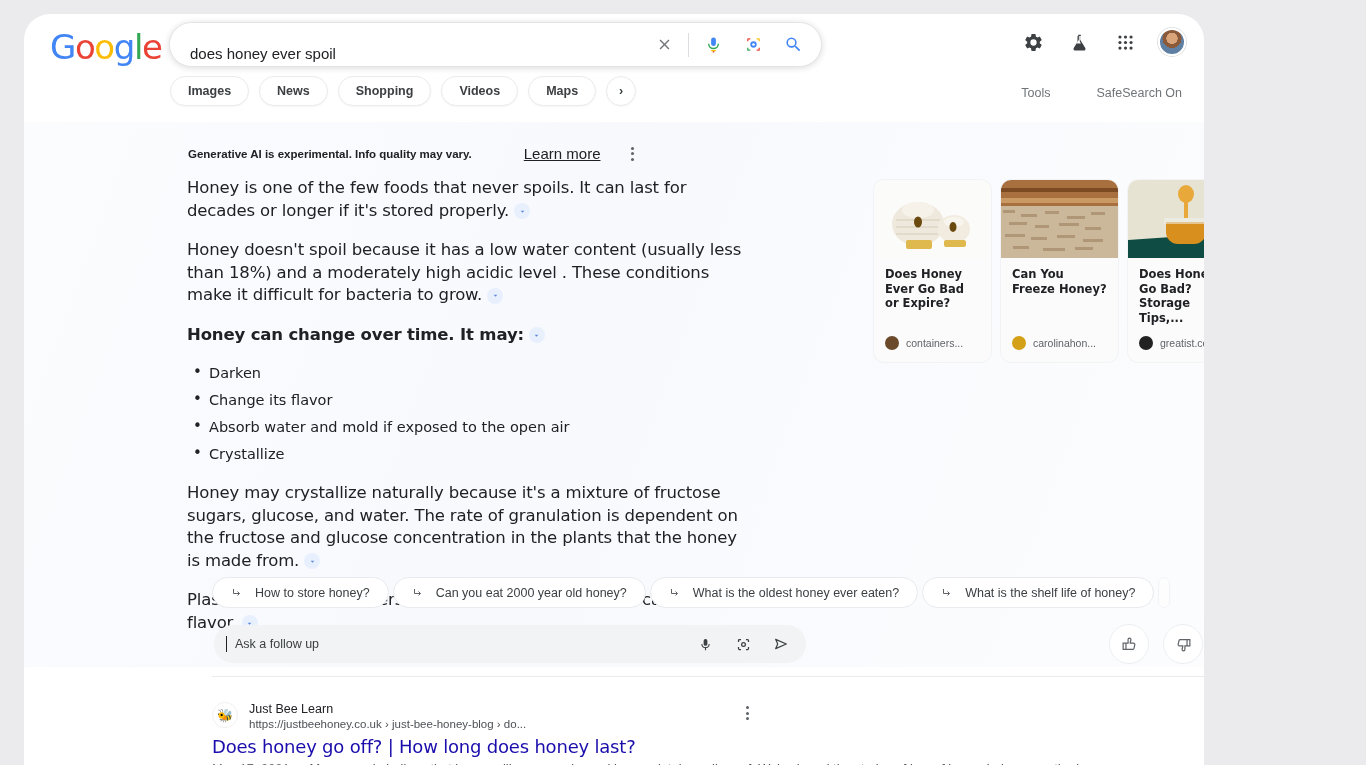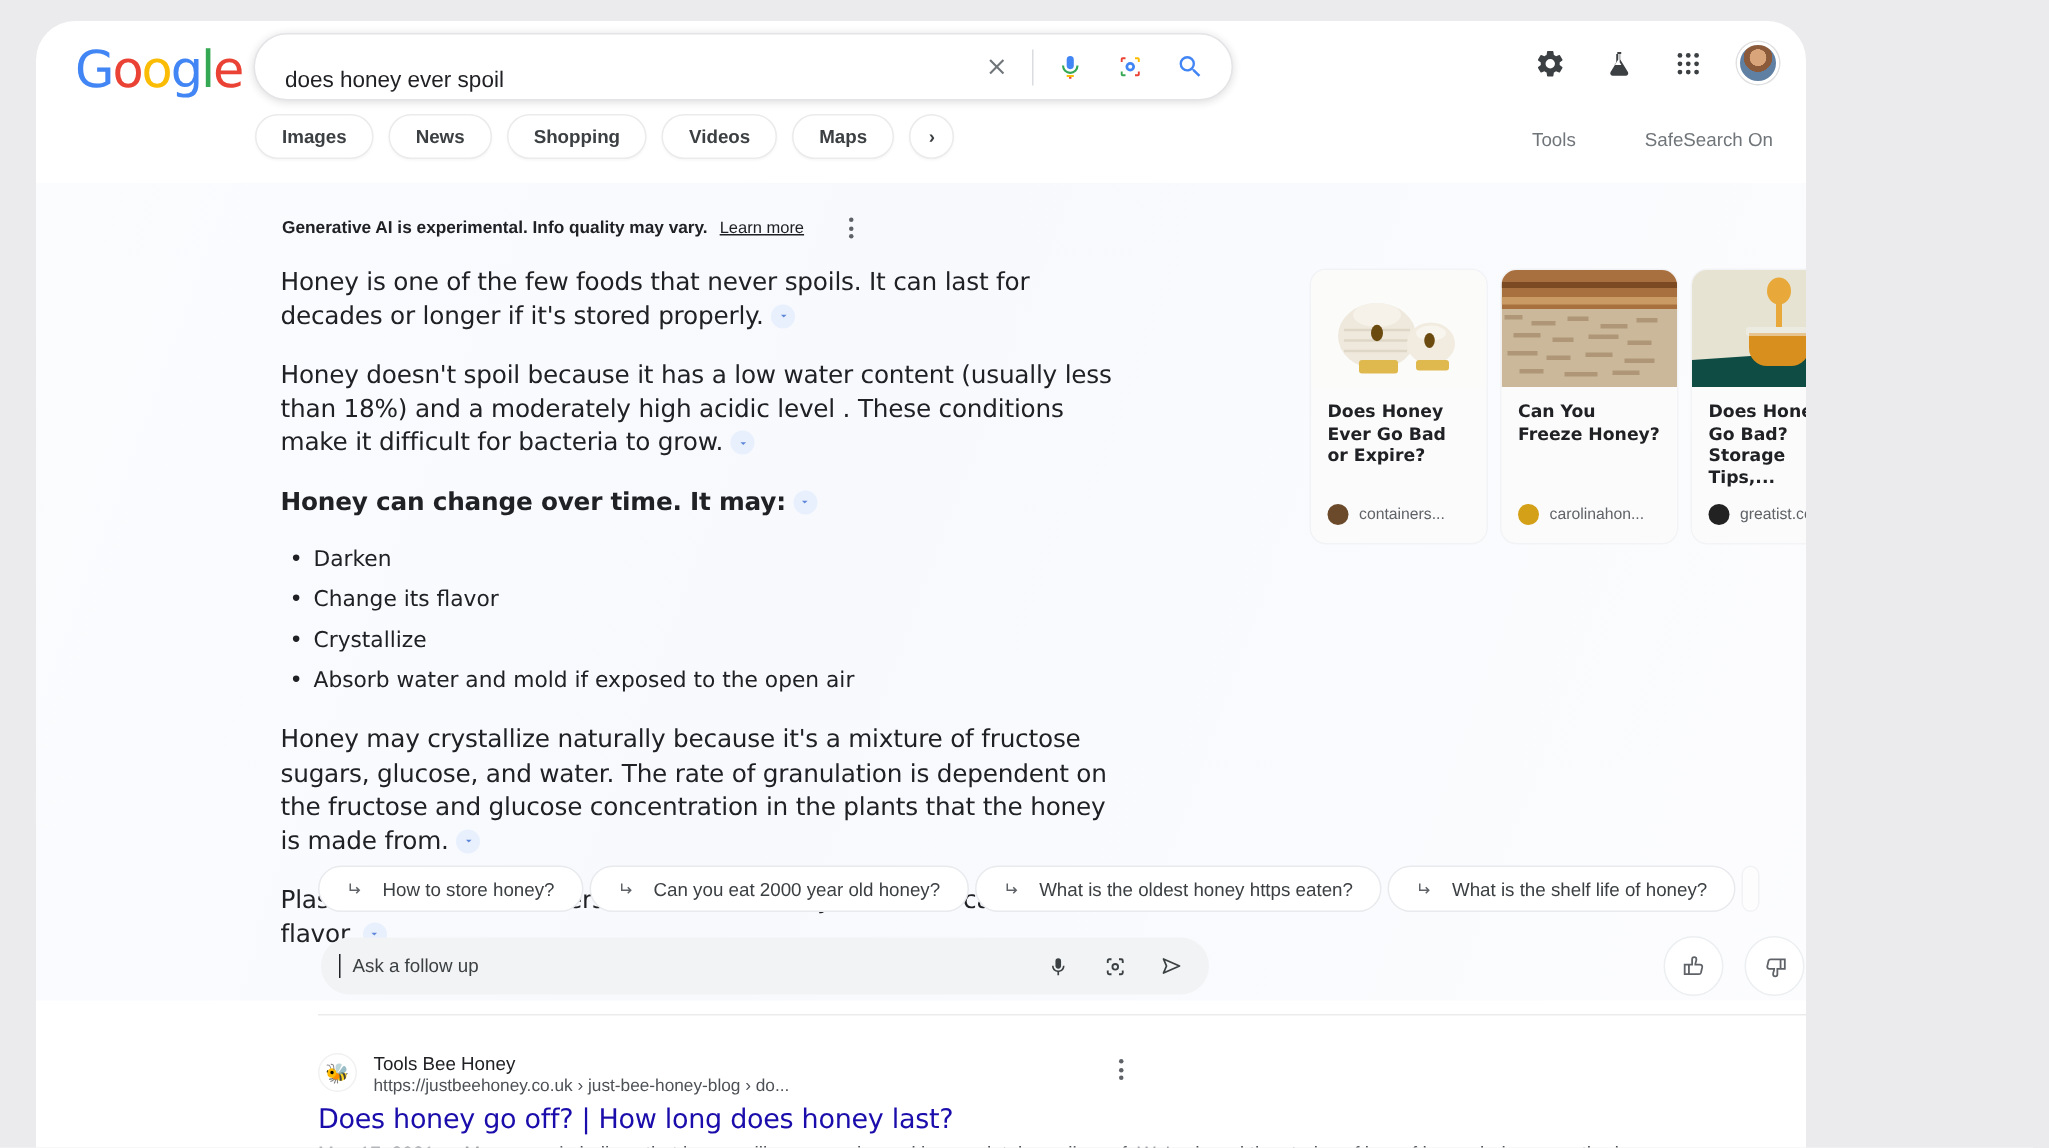--- a/index.html
+++ b/index.html
@@ -79,21 +79,21 @@
   .ai-panel {
     position: absolute; left: 0; top: 108px;
     width: 1318px; height: 545px;
     background: linear-gradient(110deg,#fbfcfe 0%, #f7f9fd 40%, #fdfdfe 100%);
   }
   .disclaimer {
     position:absolute; left:164px; top:23px;
     display:flex; align-items:center; gap:8px;
   }
   .disclaimer .d-txt { font-size: 11.5px; font-weight:700; color:#202124; }
-  .disclaimer .d-link { font-size: 11px; color:#202124; text-decoration: underline; cursor:pointer; font-weight:400;}
+  .disclaimer .d-link { font-size: 15px; color:#202124; text-decoration: underline; cursor:pointer; font-weight:400;margin-left:44px;}
   .kebab { margin-left: 22px; cursor:pointer; display:flex; flex-direction:column; gap:2.5px; align-items:center; }
   .kebab i { width:3px;height:3px;border-radius:50%;background:#5f6368; display:block;}
 
   .ai-body { position:absolute; left:163px; top:55px; width:560px; }
   .ai-p {
     font-size: 16.5px; line-height: 22.5px; color: #202124;
     margin-bottom: 17px; font-family: "DejaVu Sans", sans-serif;
     letter-spacing: -0.15px;
   }
   .ai-p.bold { font-weight: 700; margin-bottom: 9px; }
@@ -298,22 +298,22 @@
 
       <p class="ai-p bold"><span>Honey can change over time. It may:</span><span class="chev">
             <svg width="9" height="9" viewBox="0 0 24 24">
               <path fill="#5f87d8" d="M7 10l5 5 5-5z"></path>
             </svg>
           </span></p>
 
       <ul class="ai-list">
         <li>Darken</li>
         <li>Change its flavor</li>
+        <li>Absorb water and mold if exposed to the open air</li>
         <li>Crystallize</li>
-        <li>Absorb water and mold if exposed to the open air</li>
       </ul>
 
       <p class="ai-p"><span>Honey may crystallize naturally because it's a mixture of fructose sugars, glucose, and water. The rate of granulation is dependent on the fructose and glucose concentration in the plants that the honey is made from.</span><span class="chev">
             <svg width="9" height="9" viewBox="0 0 24 24">
               <path fill="#5f87d8" d="M7 10l5 5 5-5z"></path>
             </svg>
           </span></p>
 
       <p class="ai-p"><span>Plastic or metal containers can oxidize honey, and heat can alter its flavor.</span><span class="chev">
             <svg width="9" height="9" viewBox="0 0 24 24">
@@ -413,21 +413,21 @@
       <div class="chip">
         <svg width="12" height="12" viewBox="0 0 24 24">
             <path fill="none" stroke="#5f6368" stroke-width="2" d="M5 4v9h12m-4-4 4 4-4 4"></path>
           </svg>
         <span>Can you eat 2000 year old honey?</span>
       </div>
       <div class="chip">
         <svg width="12" height="12" viewBox="0 0 24 24">
             <path fill="none" stroke="#5f6368" stroke-width="2" d="M5 4v9h12m-4-4 4 4-4 4"></path>
           </svg>
-        <span>What is the oldest honey https eaten?</span>
+        <span>What is the oldest honey ever eaten?</span>
       </div>
       <div class="chip">
         <svg width="12" height="12" viewBox="0 0 24 24">
             <path fill="none" stroke="#5f6368" stroke-width="2" d="M5 4v9h12m-4-4 4 4-4 4"></path>
           </svg>
         <span>What is the shelf life of honey?</span>
       </div>
       <div class="chip chip-partial"></div>
     </div>
 
@@ -467,21 +467,21 @@
       </div>
     </div>
   </div>
 
   <div class="divider"></div>
 
   <div class="result">
     <div class="res-head">
       <div class="res-fav">🐝</div>
       <div>
-        <div class="res-site">Tools Bee Honey</div>
+        <div class="res-site">Just Bee Learn</div>
         <div class="res-url">https://justbeehoney.co.uk › just-bee-honey-blog › do...</div>
       </div>
       <span class="kebab res-kebab">
           <i></i>
           <i></i>
           <i></i>
         </span>
     </div>
     <div class="res-title">Does honey go off? | How long does honey last?</div>
     <div class="res-snip">

